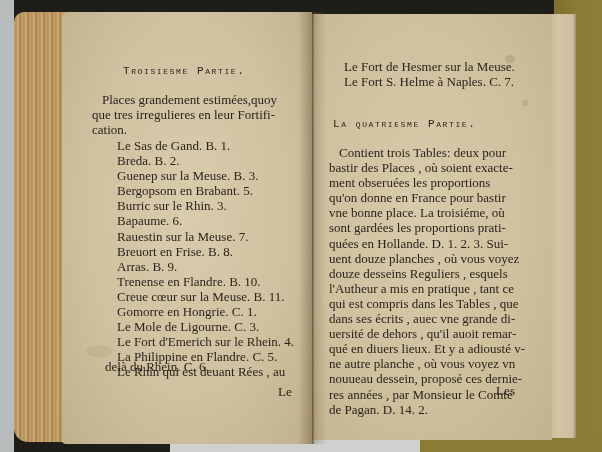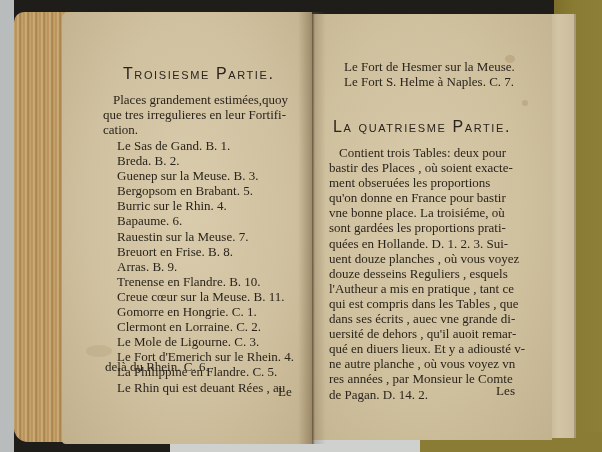--- a/index.html
+++ b/index.html
@@ -37,22 +37,22 @@
     background:linear-gradient(90deg,#c5b796,#d2c5a6 40%,#cbbd9c);
     border-right:2px solid #a89a78;
   }
   .stain { position:absolute; border-radius:50%; background:rgba(150,120,70,0.25); }
 
   .text {
     position:absolute; font-family:"Liberation Serif", "DejaVu Serif", serif;
     color:#2a241c; font-size:13px; line-height:15.1px; white-space:nowrap;
   }
   .heading {
-    position:absolute; font-family:Liberation Sans, sans-serif;
-    color:#2a241c; font-size:16px; letter-spacing:1.6px; white-space:nowrap;
+    position:absolute; font-family:Liberation Mono, monospace;
+    color:#2a241c; font-size:11px; letter-spacing:1.6px; white-space:nowrap;
     font-variant:small-caps;
   }
   .line { display:block; }
   .indent { padding-left:10px; }
   .catch { position:absolute; font-family:"Liberation Serif", serif; color:#2a241c; font-size:13.2px; }
 </style>
 </head>
 <body>
 
 <div class="bg-left"></div>
@@ -67,40 +67,39 @@
 <div class="gutter"></div>
 
 <div class="stain" style="left:505px;top:55px;width:10px;height:8px;"></div>
 <div class="stain" style="left:522px;top:100px;width:6px;height:6px;"></div>
 <div class="stain" style="left:86px;top:345px;width:26px;height:12px;background:rgba(160,140,100,0.2);"></div>
 
 <div class="heading" style="left:123px;top:65px;">
   <span>Troisiesme Partie.</span>
 </div>
 
-<div class="text" style="left:103px;top:92px;">
+<div class="text" style="left:92px;top:92px;">
   <span class="line indent">Places grandement estimées,quoy</span>
   <span class="line">que tres irregulieres en leur Fortifi-</span>
   <span class="line">cation.</span>
 </div>
 
 <div class="text" style="left:117px;top:138px;">
   <span class="line">Le Sas de Gand. B. 1.</span>
   <span class="line">Breda. B. 2.</span>
   <span class="line">Guenep sur la Meuse. B. 3.</span>
   <span class="line">Bergopsom en Brabant. 5.</span>
-  <span class="line">Burric sur le Rhin. 4.</span>
+  <span class="line">Burric sur le Rhin. 3.</span>
   <span class="line">Bapaume. 6.</span>
   <span class="line">Rauestin sur la Meuse. 7.</span>
   <span class="line">Breuort en Frise. B. 8.</span>
   <span class="line">Arras. B. 9.</span>
   <span class="line">Trenense en Flandre. B. 10.</span>
   <span class="line">Creue cœur sur la Meuse. B. 11.</span>
   <span class="line">Gomorre en Hongrie. C. 1.</span>
-  <span class="line">Clermont en Lorraine. C. 2.</span>
   <span class="line">Le Mole de Ligourne. C. 3.</span>
   <span class="line">Le Fort d'Emerich sur le Rhein. 4.</span>
   <span class="line">La Philippine en Flandre. C. 5.</span>
   <span class="line">Le Rhin qui est deuant Rées , au</span>
 </div>
 <div class="text" style="left:105px;top:359px;">
   <span>delà du Rhein. C. 6.</span>
 </div>
 <div class="catch" style="left:278px;top:384px;">Le</div>
 
@@ -122,16 +121,17 @@
   <span class="line">sont gardées les proportions prati-</span>
   <span class="line">quées en Hollande. D. 1. 2. 3. Sui-</span>
   <span class="line">uent douze planches , où vous voyez</span>
   <span class="line">douze desseins Reguliers , esquels</span>
   <span class="line">l'Autheur a mis en pratique , tant ce</span>
   <span class="line">qui est compris dans les Tables , que</span>
   <span class="line">dans ses écrits , auec vne grande di-</span>
   <span class="line">uersité de dehors , qu'il auoit remar-</span>
   <span class="line">qué en diuers lieux. Et y a adiousté v-</span>
   <span class="line">ne autre planche , où vous voyez vn</span>
+  <span class="line">nouueau dessein, proposé ces dernie-</span>
   <span class="line">res années , par Monsieur le Comte</span>
   <span class="line">de Pagan. D. 14. 2.</span>
 </div>
 <div class="catch" style="left:496px;top:383px;">Les</div>
 
 </body></html>

